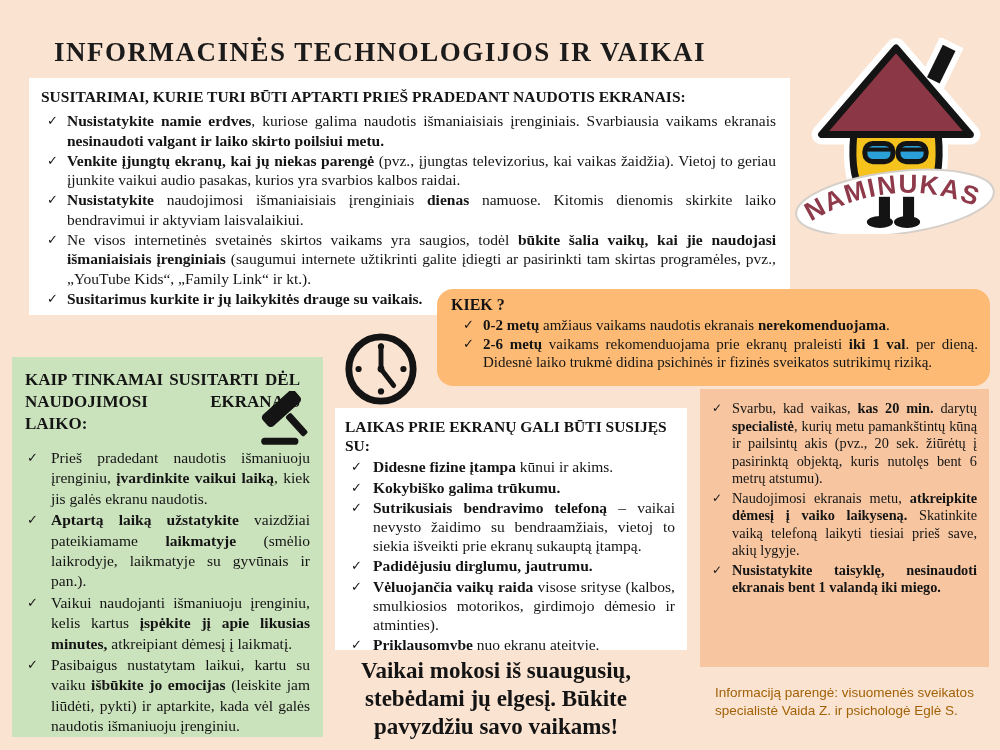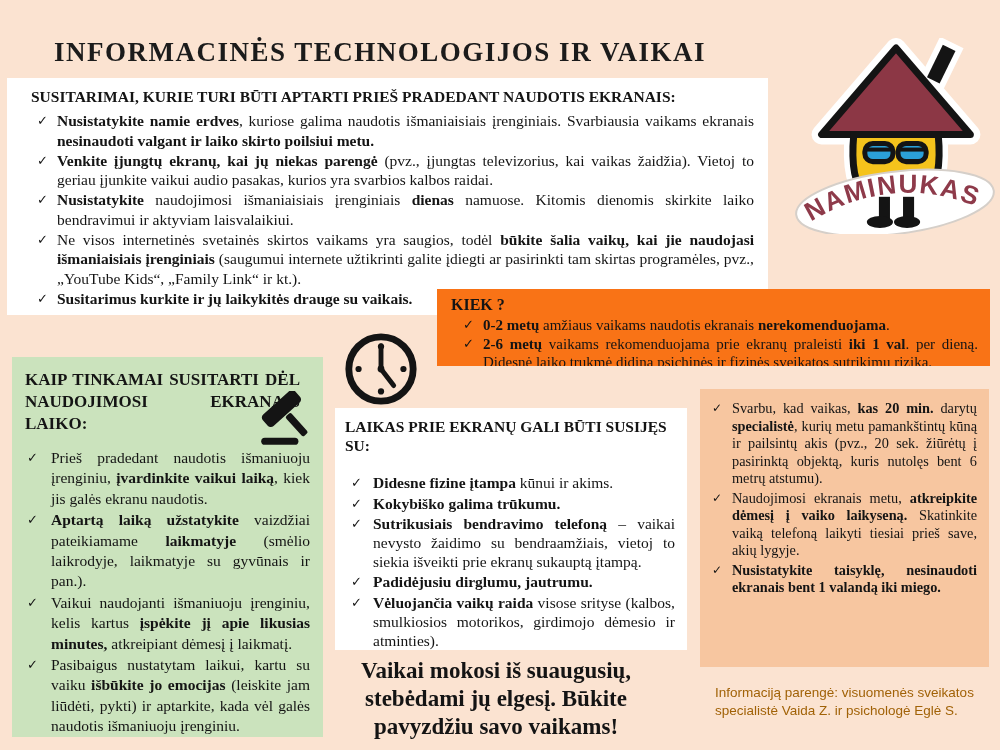--- a/index.html
+++ b/index.html
@@ -15,33 +15,33 @@
     text-align:center; color:#1b1b1b;margin-top:11px;
   }
   .box { position:absolute; overflow:hidden; }
   .hdr { font-weight:bold; }
   .li { display:flex; align-items:flex-start; }
   .chk { flex:none; font-family:"DejaVu Sans", sans-serif; }
   .txt { flex:1; text-align:justify; }
 
   
   .box-agreements {
-    left:7px; top:78px; width:761px; height:237px;
-    background:#ffffff; padding:9px 14px 6px 24px;
+    left:29px; top:78px; width:761px; height:237px;
+    background:#ffffff; padding:9px 14px 6px 12px;
     font-size:15.5px; line-height:19.3px;
   }
   .box-agreements .hdr { font-size:15.5px; margin-bottom:5px; }
   .box-agreements .chk { width:20px; margin-left:6px; font-size:13px; }
   .box-agreements .li { margin-top:1px; }
 
   
   .box-kiek {
-    left:437px; top:289px; width:553px; height:77px;
-    background:#f97316; padding:7px 12px 4px 14px;
-    font-size:15px; line-height:18.4px; z-index:5;
+    left:437px; top:289px; width:553px; height:97px;
+    background:#fdba74; padding:7px 12px 4px 14px;
+    font-size:15px; line-height:18.4px; z-index:5;border-radius:16px;
   }
   .box-kiek .hdr { font-size:16px; margin-bottom:2px; }
   .box-kiek .chk { width:20px; margin-left:12px; font-size:13px; }
 
   
   .box-kaip {
     left:12px; top:357px; width:311px; height:380px;
     background:#cbe3bd; padding:12px 13px 6px 13px;
     font-size:15.5px; line-height:20.4px;
   }
@@ -52,21 +52,21 @@
 
   
   .clock { position:absolute; left:342px; top:330px; width:78px; height:78px; }
 
   
   .box-laikas {
     left:335px; top:408px; width:352px; height:242px;
     background:#ffffff; padding:9px 12px 4px 10px;
     font-size:15.5px; line-height:19.2px;
   }
-  .box-laikas .hdr { font-size:15.5px; margin-bottom:18px; }
+  .box-laikas .hdr { font-size:15.5px; margin-bottom:2px; }
   .box-laikas .chk { width:22px; margin-left:6px; font-size:13px; }
   .box-laikas .li { margin-top:1px; }
 
   
   .box-higiena {
     left:700px; top:389px; width:289px; height:278px;
     background:#f7c6a0; padding:9px 12px 4px 10px;
     font-size:14.3px; line-height:17.5px;
   }
   .box-higiena .hdr { font-size:15.5px; text-align:center; margin-bottom:6px; }

